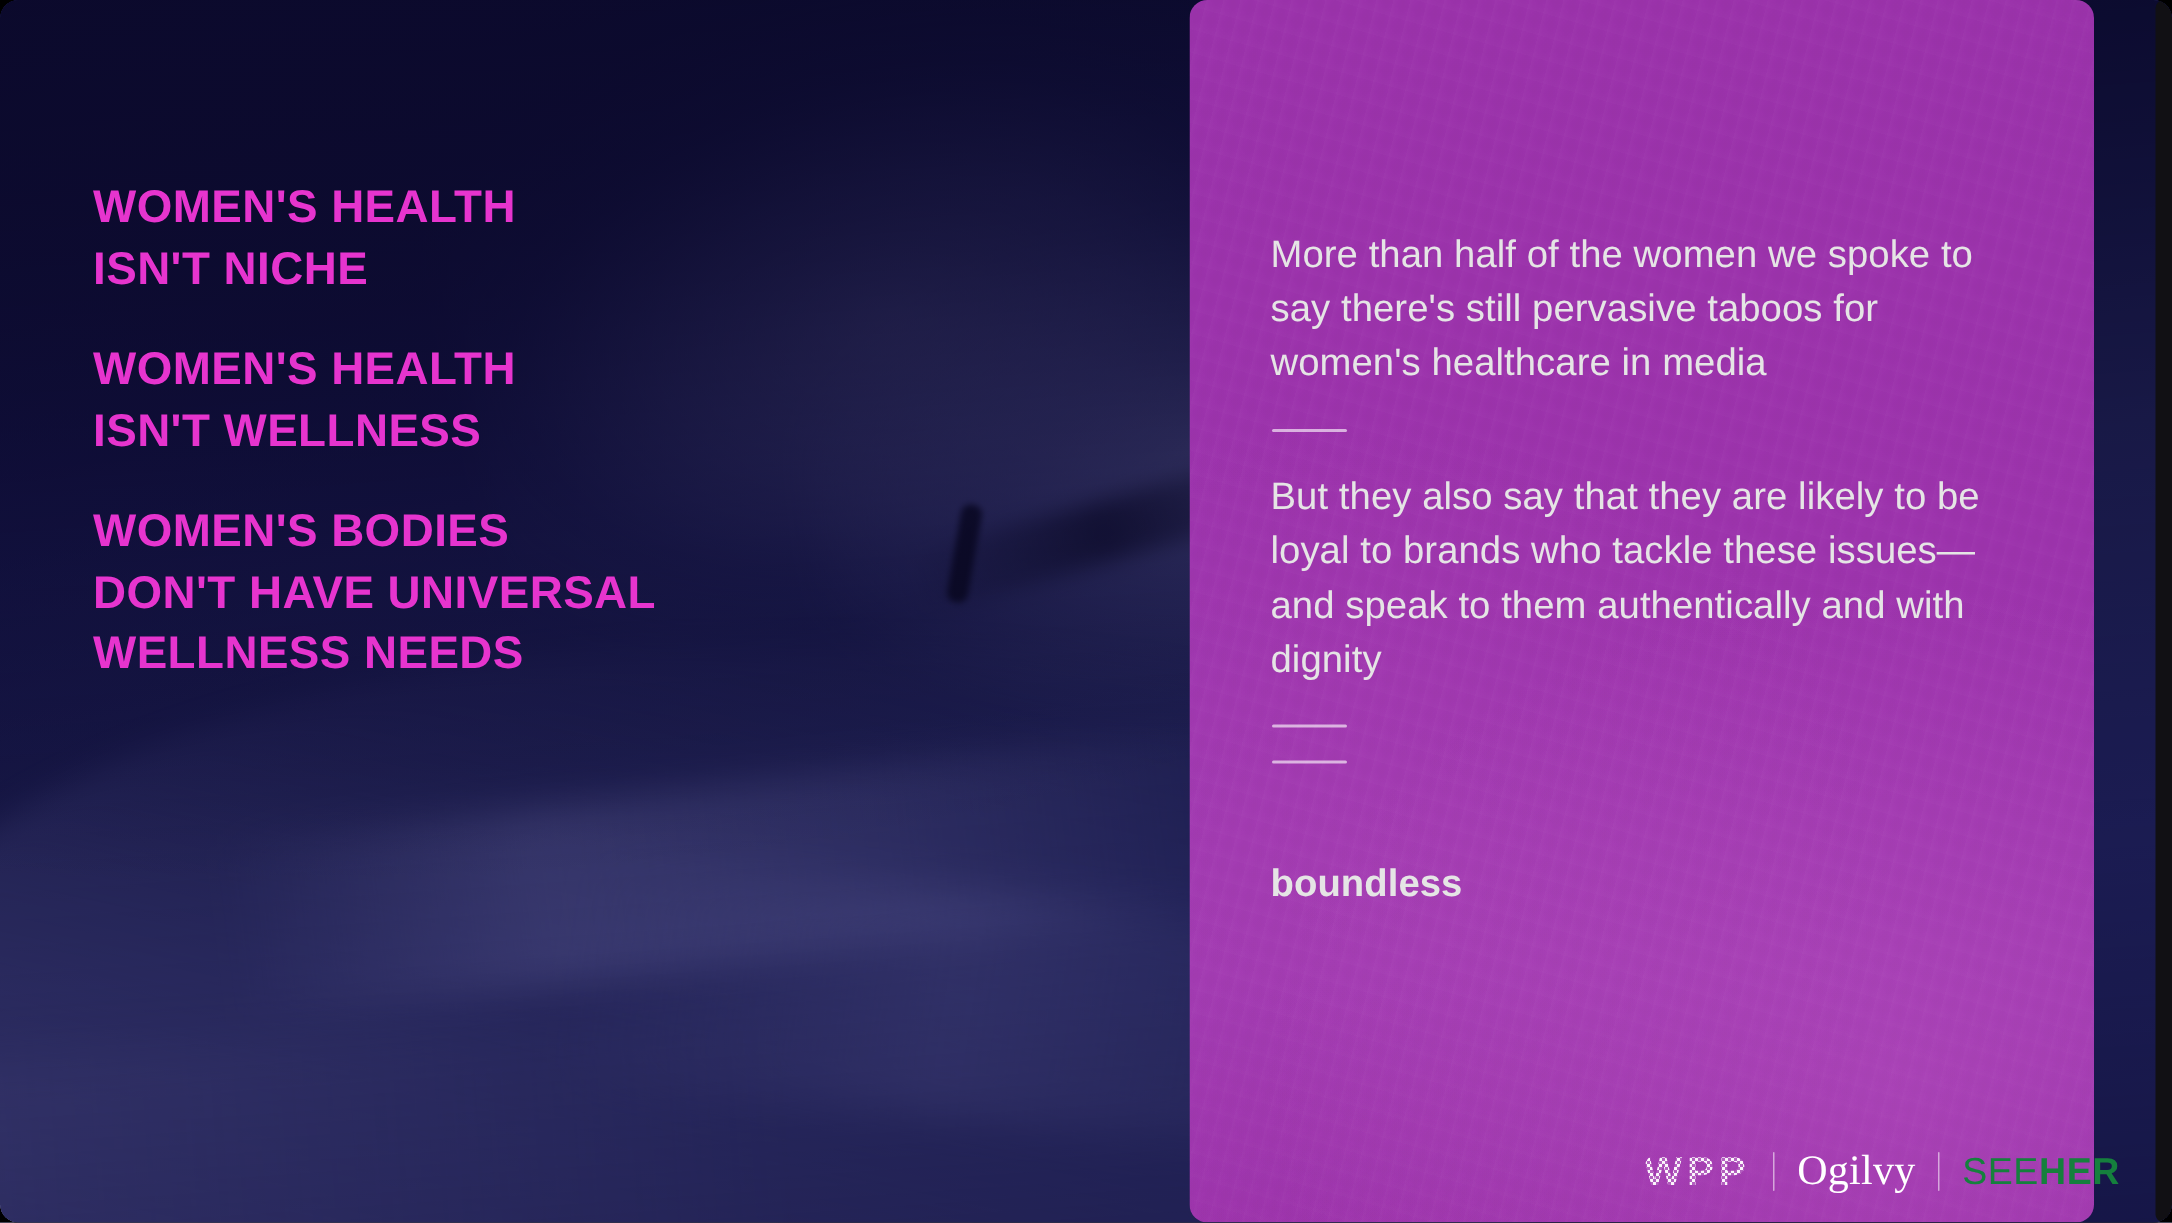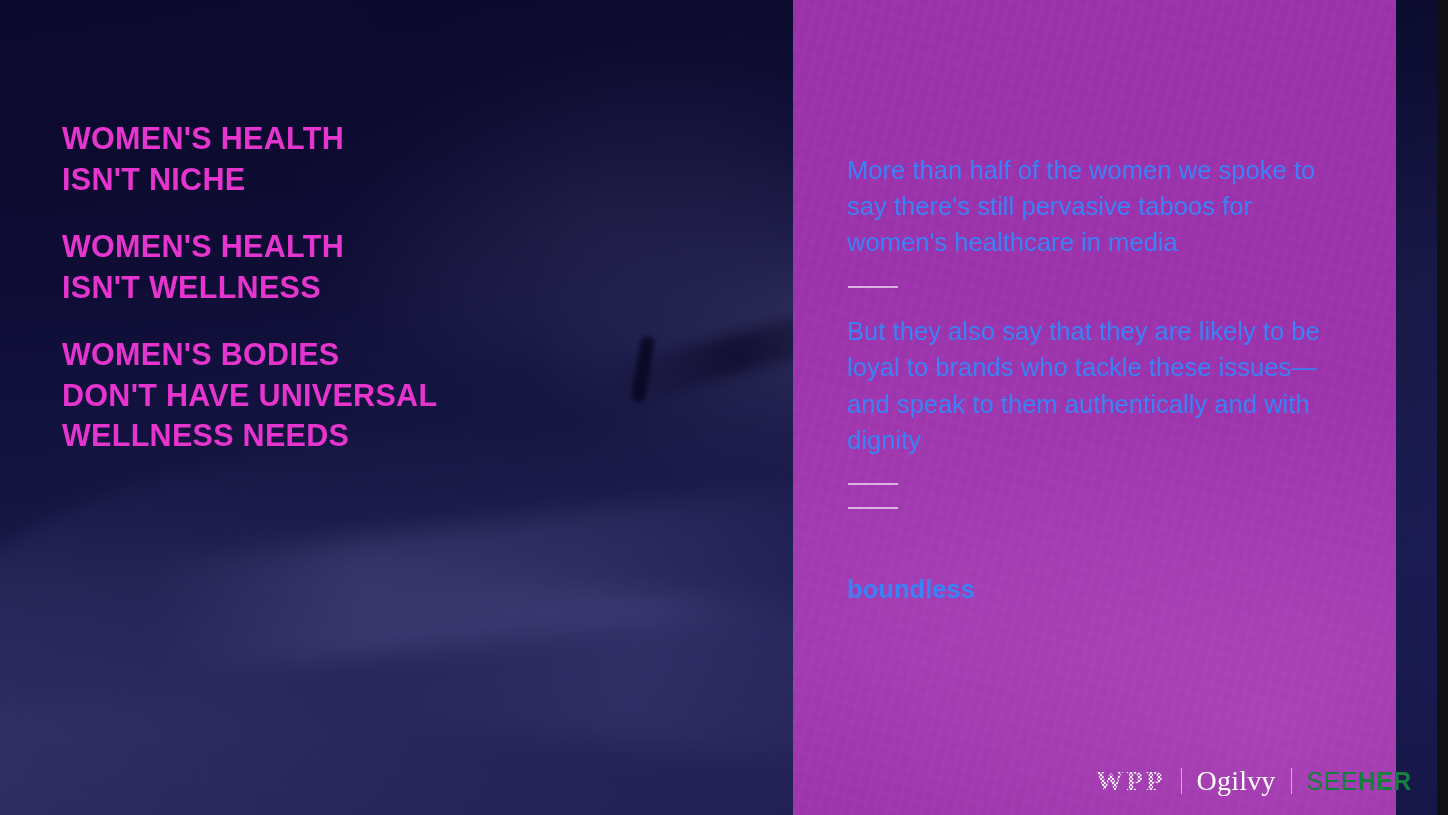--- a/index.html
+++ b/index.html
@@ -1,16 +1,16 @@
 <!DOCTYPE html>
 <html><head>
 <meta charset="utf-8">
 <style>
   html,body{margin:0;padding:0;background:#000;}
-  *{box-sizing:border-box;}
+  *{box-sizing:border-box;border-radius:12px;}
   .slide{
     position:relative;width:1448px;height:815px;overflow:hidden;
     background:#0e0e3c;font-family:"Liberation Sans",sans-serif;
   }
 
   
   .photo{position:absolute;inset:0;background:#23225f;}
   .photo .base{
     position:absolute;inset:0;
     background:
@@ -107,38 +107,38 @@
   }
   .question{
     margin-top:34px;color:#ffffff;font-weight:bold;font-style:italic;
     font-size:47px;line-height:1.2;letter-spacing:-.2px;
   }
   .question div{white-space:nowrap;}
 
   
   .right-col{position:absolute;left:847px;top:126px;width:510px;}
   .para{
-    color:#3b82f6;font-size:25.5px;line-height:1.42;font-weight:normal;
+    color:#e5e5e5;font-size:25.5px;line-height:1.42;font-weight:normal;
     letter-spacing:.05px;
   }
   .para b{font-weight:bold;}
   .rule{width:50px;height:2px;background:rgba(255,255,255,.62);margin:22px 0 20px 1px;}
 
   
   .logos{
     position:absolute;left:1096px;top:763px;height:36px;
     display:flex;align-items:center;gap:15px;
   }
   .logo-wpp{
     font-size:27px;font-weight:bold;letter-spacing:3.2px;line-height:1;
     color:transparent;
     background-image:
       repeating-conic-gradient(rgba(255,255,255,.95) 0% 25%, rgba(255,255,255,.18) 0% 50%);
     background-size:4px 4px;
-    -webkit-background-clip:text;background-clip:text;font-family:Liberation Serif, serif;
+    -webkit-background-clip:text;background-clip:text;
   }
   .logo-ogilvy{
     font-family:"Liberation Serif",serif;font-size:28px;color:#fff;line-height:1;
     letter-spacing:.2px;
     text-align:center;
   }
   .logo-seeher{
     font-size:25px;color:#15803d;line-height:1;letter-spacing:.4px;font-weight:normal;
   }
   .logo-seeher b{font-weight:bold;}

